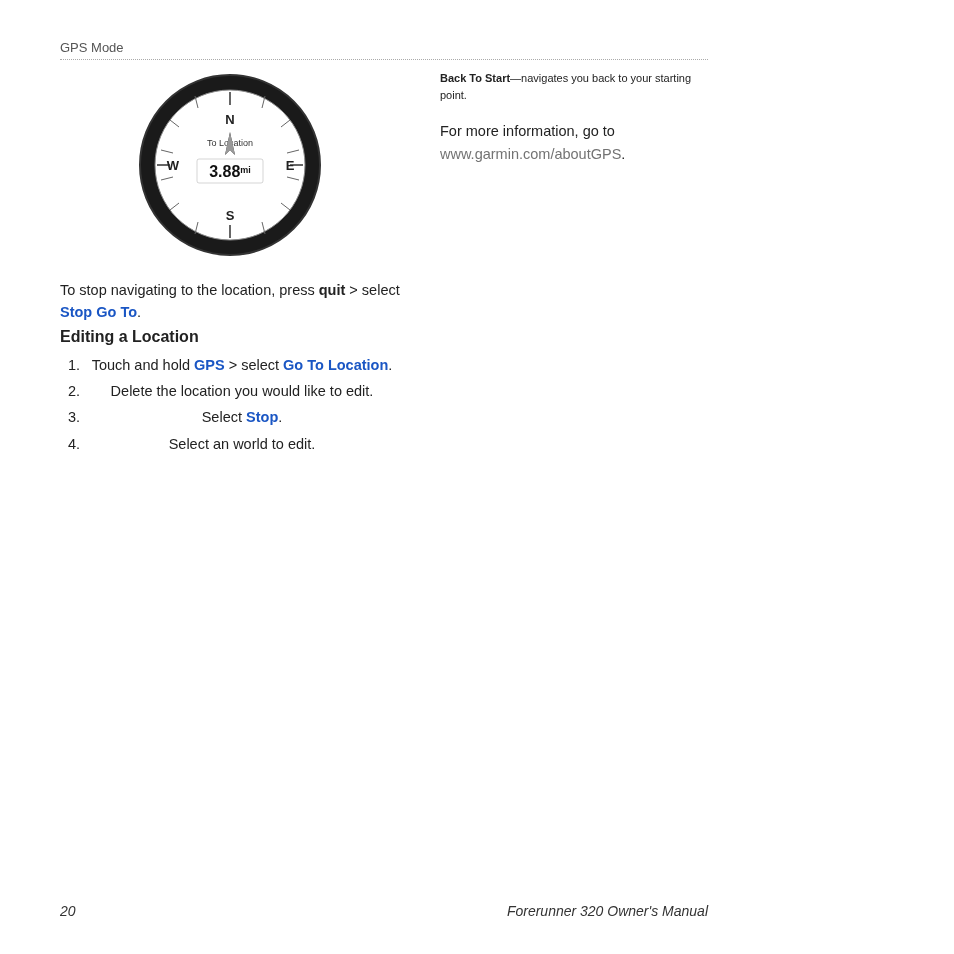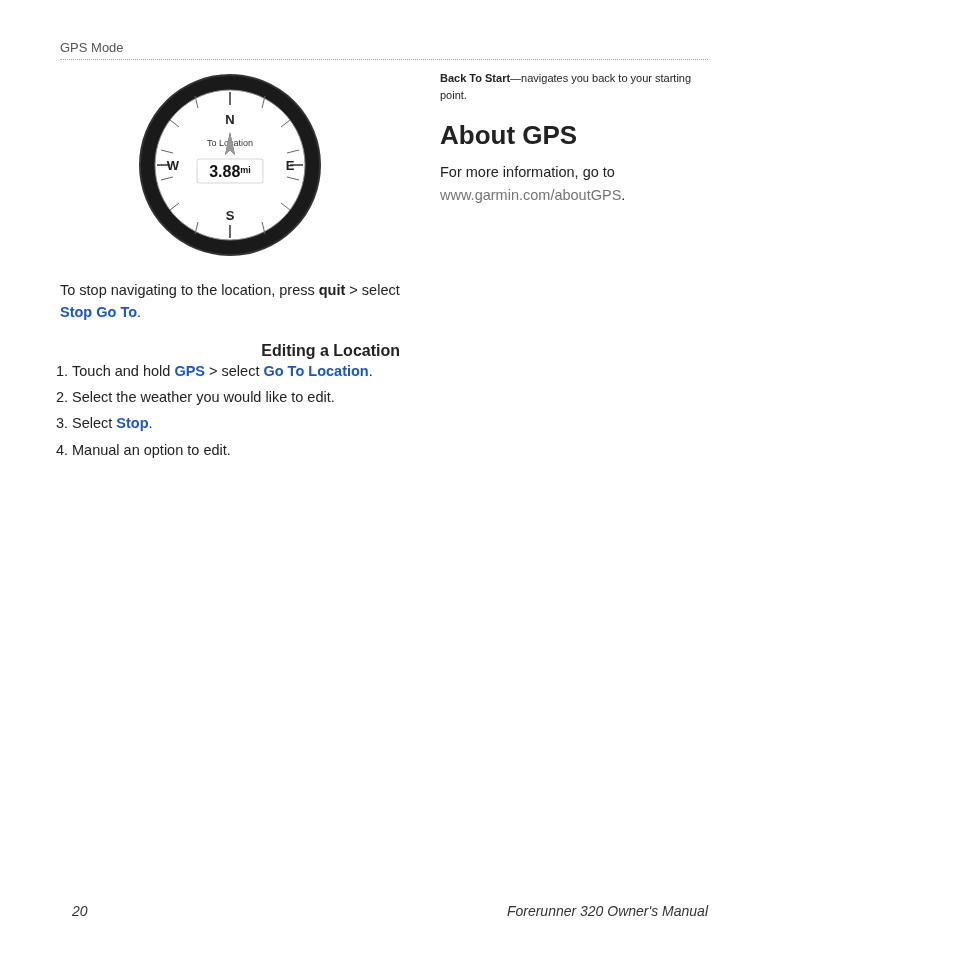--- a/index.html
+++ b/index.html
@@ -58,39 +58,39 @@
     .compass {
       width: 190px;
       height: 190px;
       position: relative;
     }
 
     
     .nav-text {
       font-size: 14.5px;
       line-height: 1.5;
-      margin-bottom: 18px;
+      margin-bottom: 4px;
     }
 
     .bold-link {
       font-weight: bold;
       color: #1a56c4;
     }
 
     
     .section-title {
       font-size: 16px;
       font-weight: bold;
-      margin-bottom: 0;
-      text-align: right;
+      margin-bottom: 8px;
     }
 
     .numbered-list {
-      margin-left: 12px;
+      margin-left: 24px;
       margin-bottom: 14px;
+      text-align: center;
     }
 
     .numbered-list li {
       font-size: 14.5px;
       line-height: 1.55;
       margin-bottom: 4px;
     }
 
     .delete-text {
       font-size: 14.5px;
@@ -123,21 +123,21 @@
     }
 
     .link-text {
       color: #737373;
     }
 
     
     .page-footer {
       position: absolute;
       bottom: 35px;
-      left: 72px;
+      left: 60px;
       right: 60px;
       display: flex;
       justify-content: space-between;
       align-items: flex-start;
     }
 
     .page-number {
       font-size: 14px;
       font-style: italic;
       color: #333;
@@ -216,41 +216,40 @@
         <span>To stop navigating to the location, press </span><span class="bold-link" style="color:#222; font-weight:bold;">quit</span><span> &gt; select </span><span class="bold-link">Stop Go To</span><span>.</span>
       </div>
 
       <div class="section-title">Editing a Location</div>
 
       <ol class="numbered-list">
         <li>
           Touch and hold <span class="bold-link">GPS</span> &gt; select <span class="bold-link">Go To Location</span>.
         </li>
         <li>
-          Select the weather you would like to edit.
+          Delete the location you would like to edit.
         </li>
         <li>
           Select <span class="bold-link">Stop</span>.
         </li>
         <li>
-          Manual an option to edit.
+          Select an world to edit.
         </li>
       </ol>
 
 
     </div>
 
     <div class="right-col">
 
       <div class="back-to-start">
         <strong>Back To Start</strong><span>—navigates you back to your starting point.</span>
       </div>
 
 
-      <div class="about-gps-title">About GPS</div>
 
 
       <div class="about-gps-body">
         <span>For more information, go to </span><span class="link-text">www.garmin.com/aboutGPS</span><span>.</span>
       </div>
 
     </div>
   </div>
 
   <div class="page-footer">

